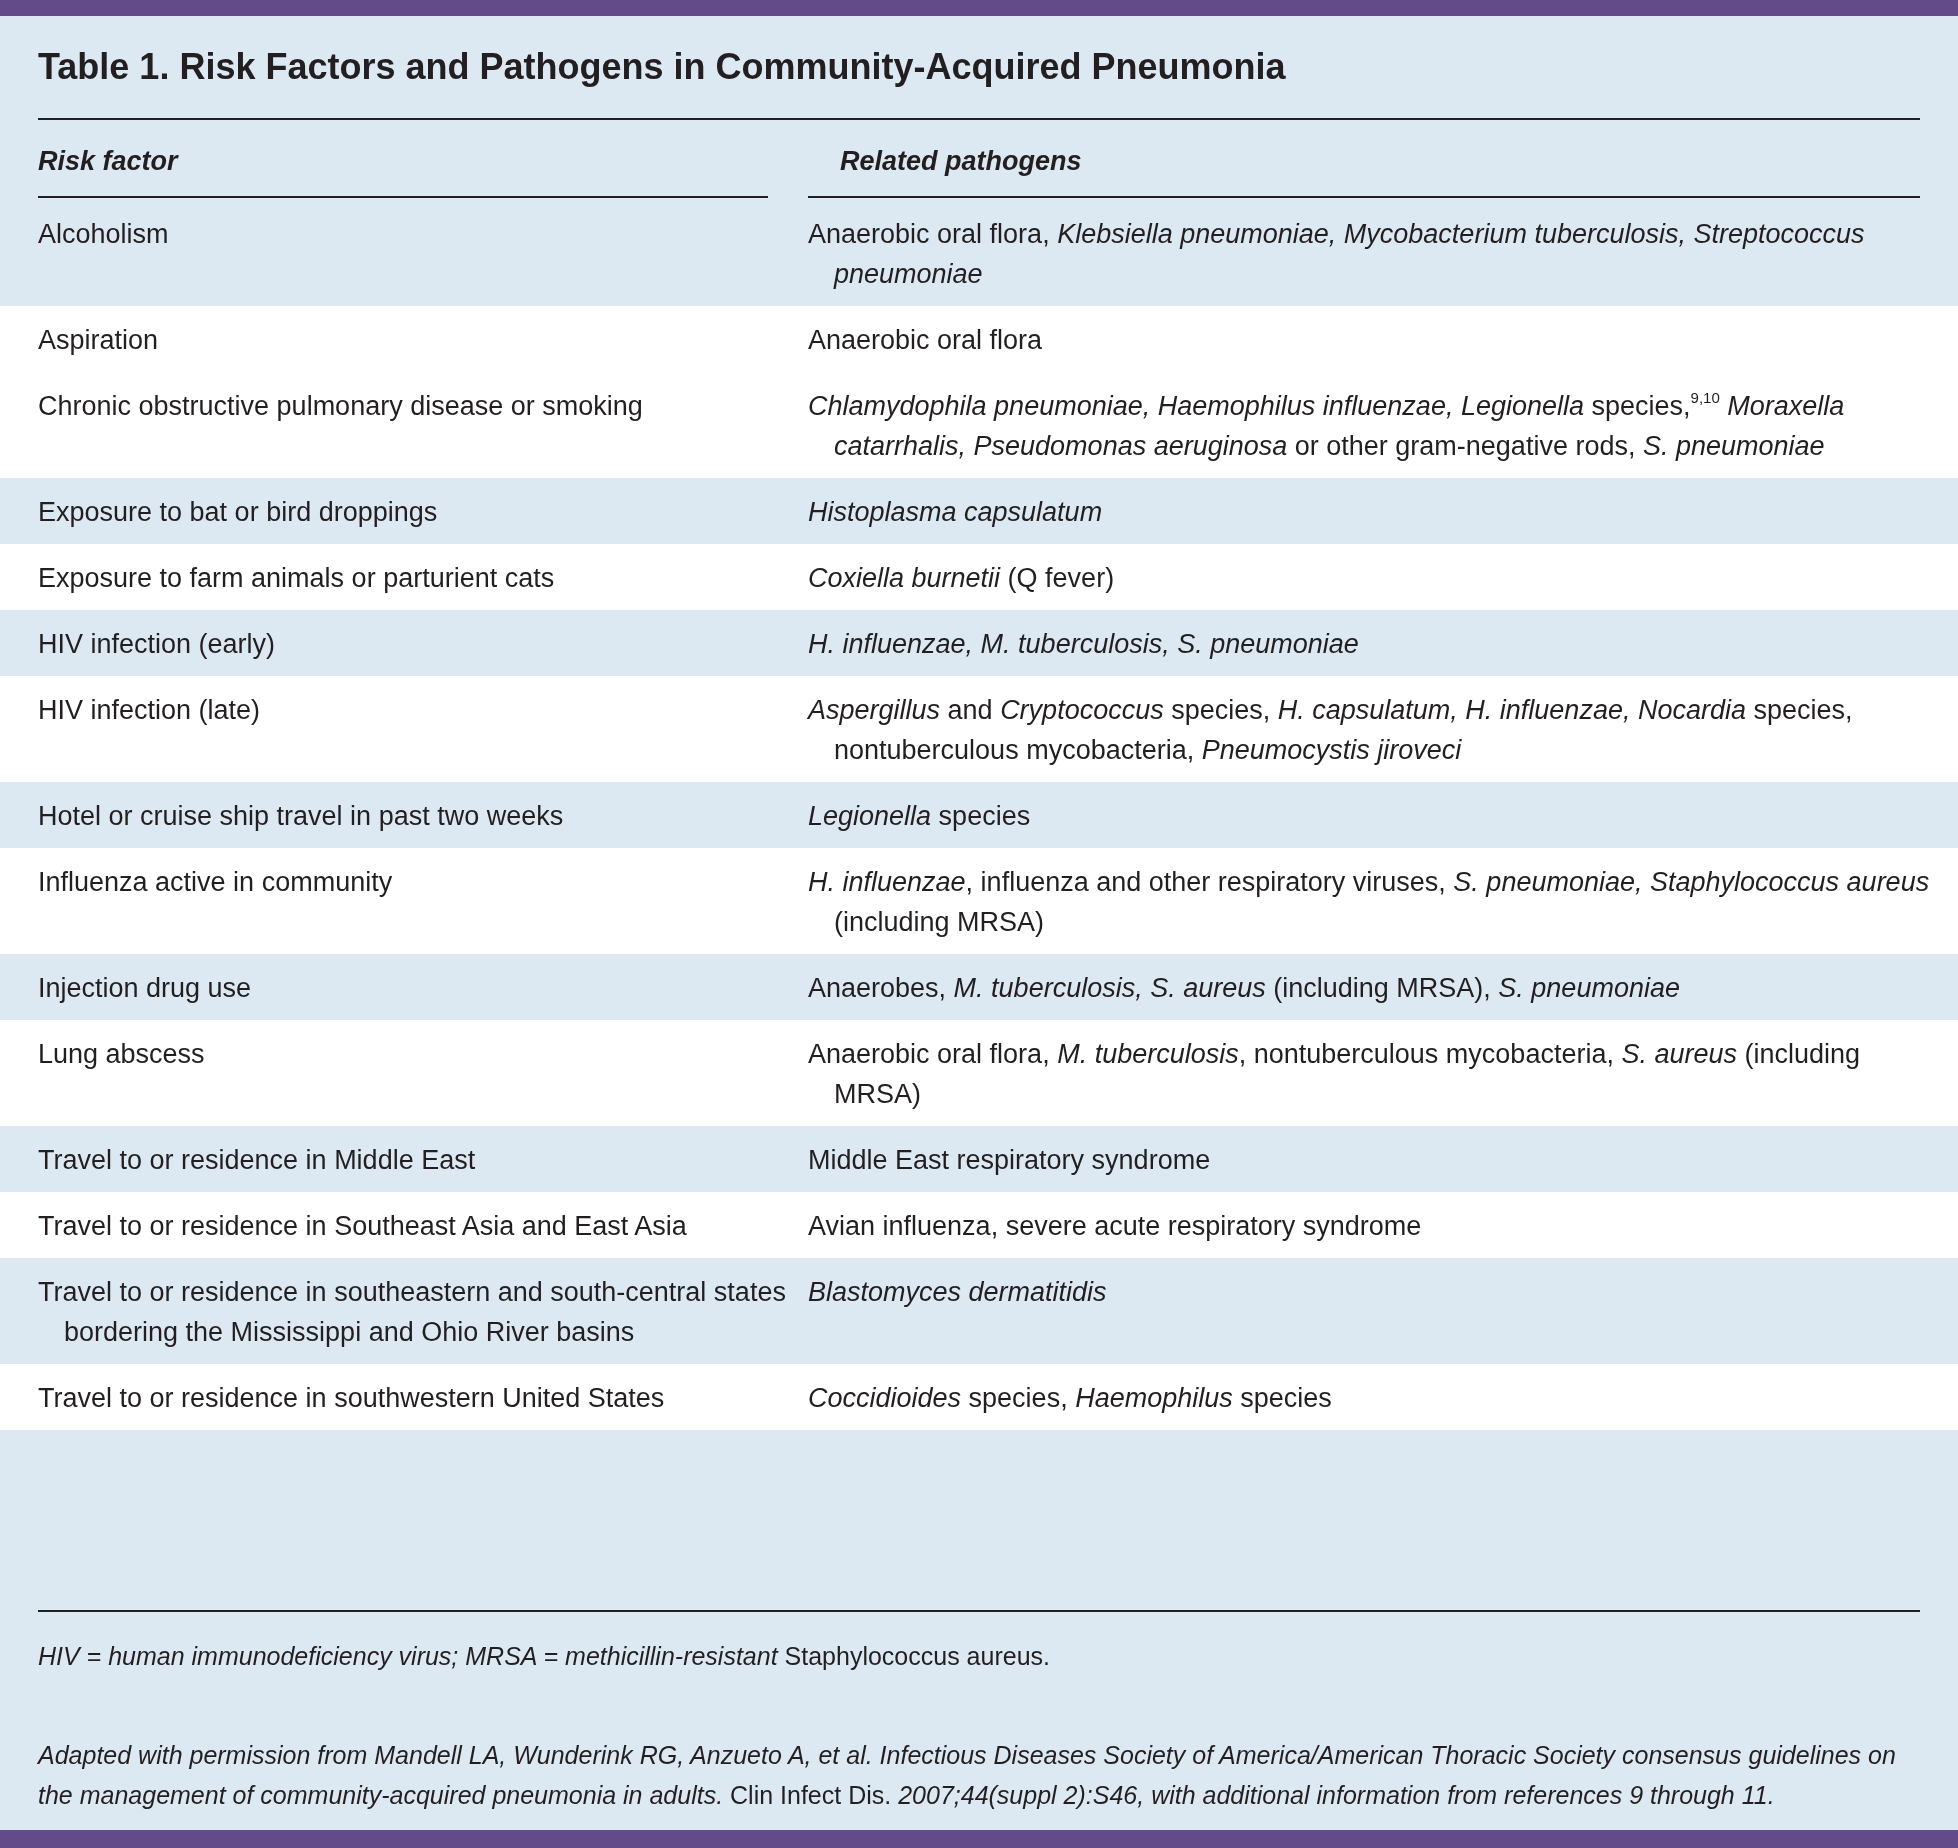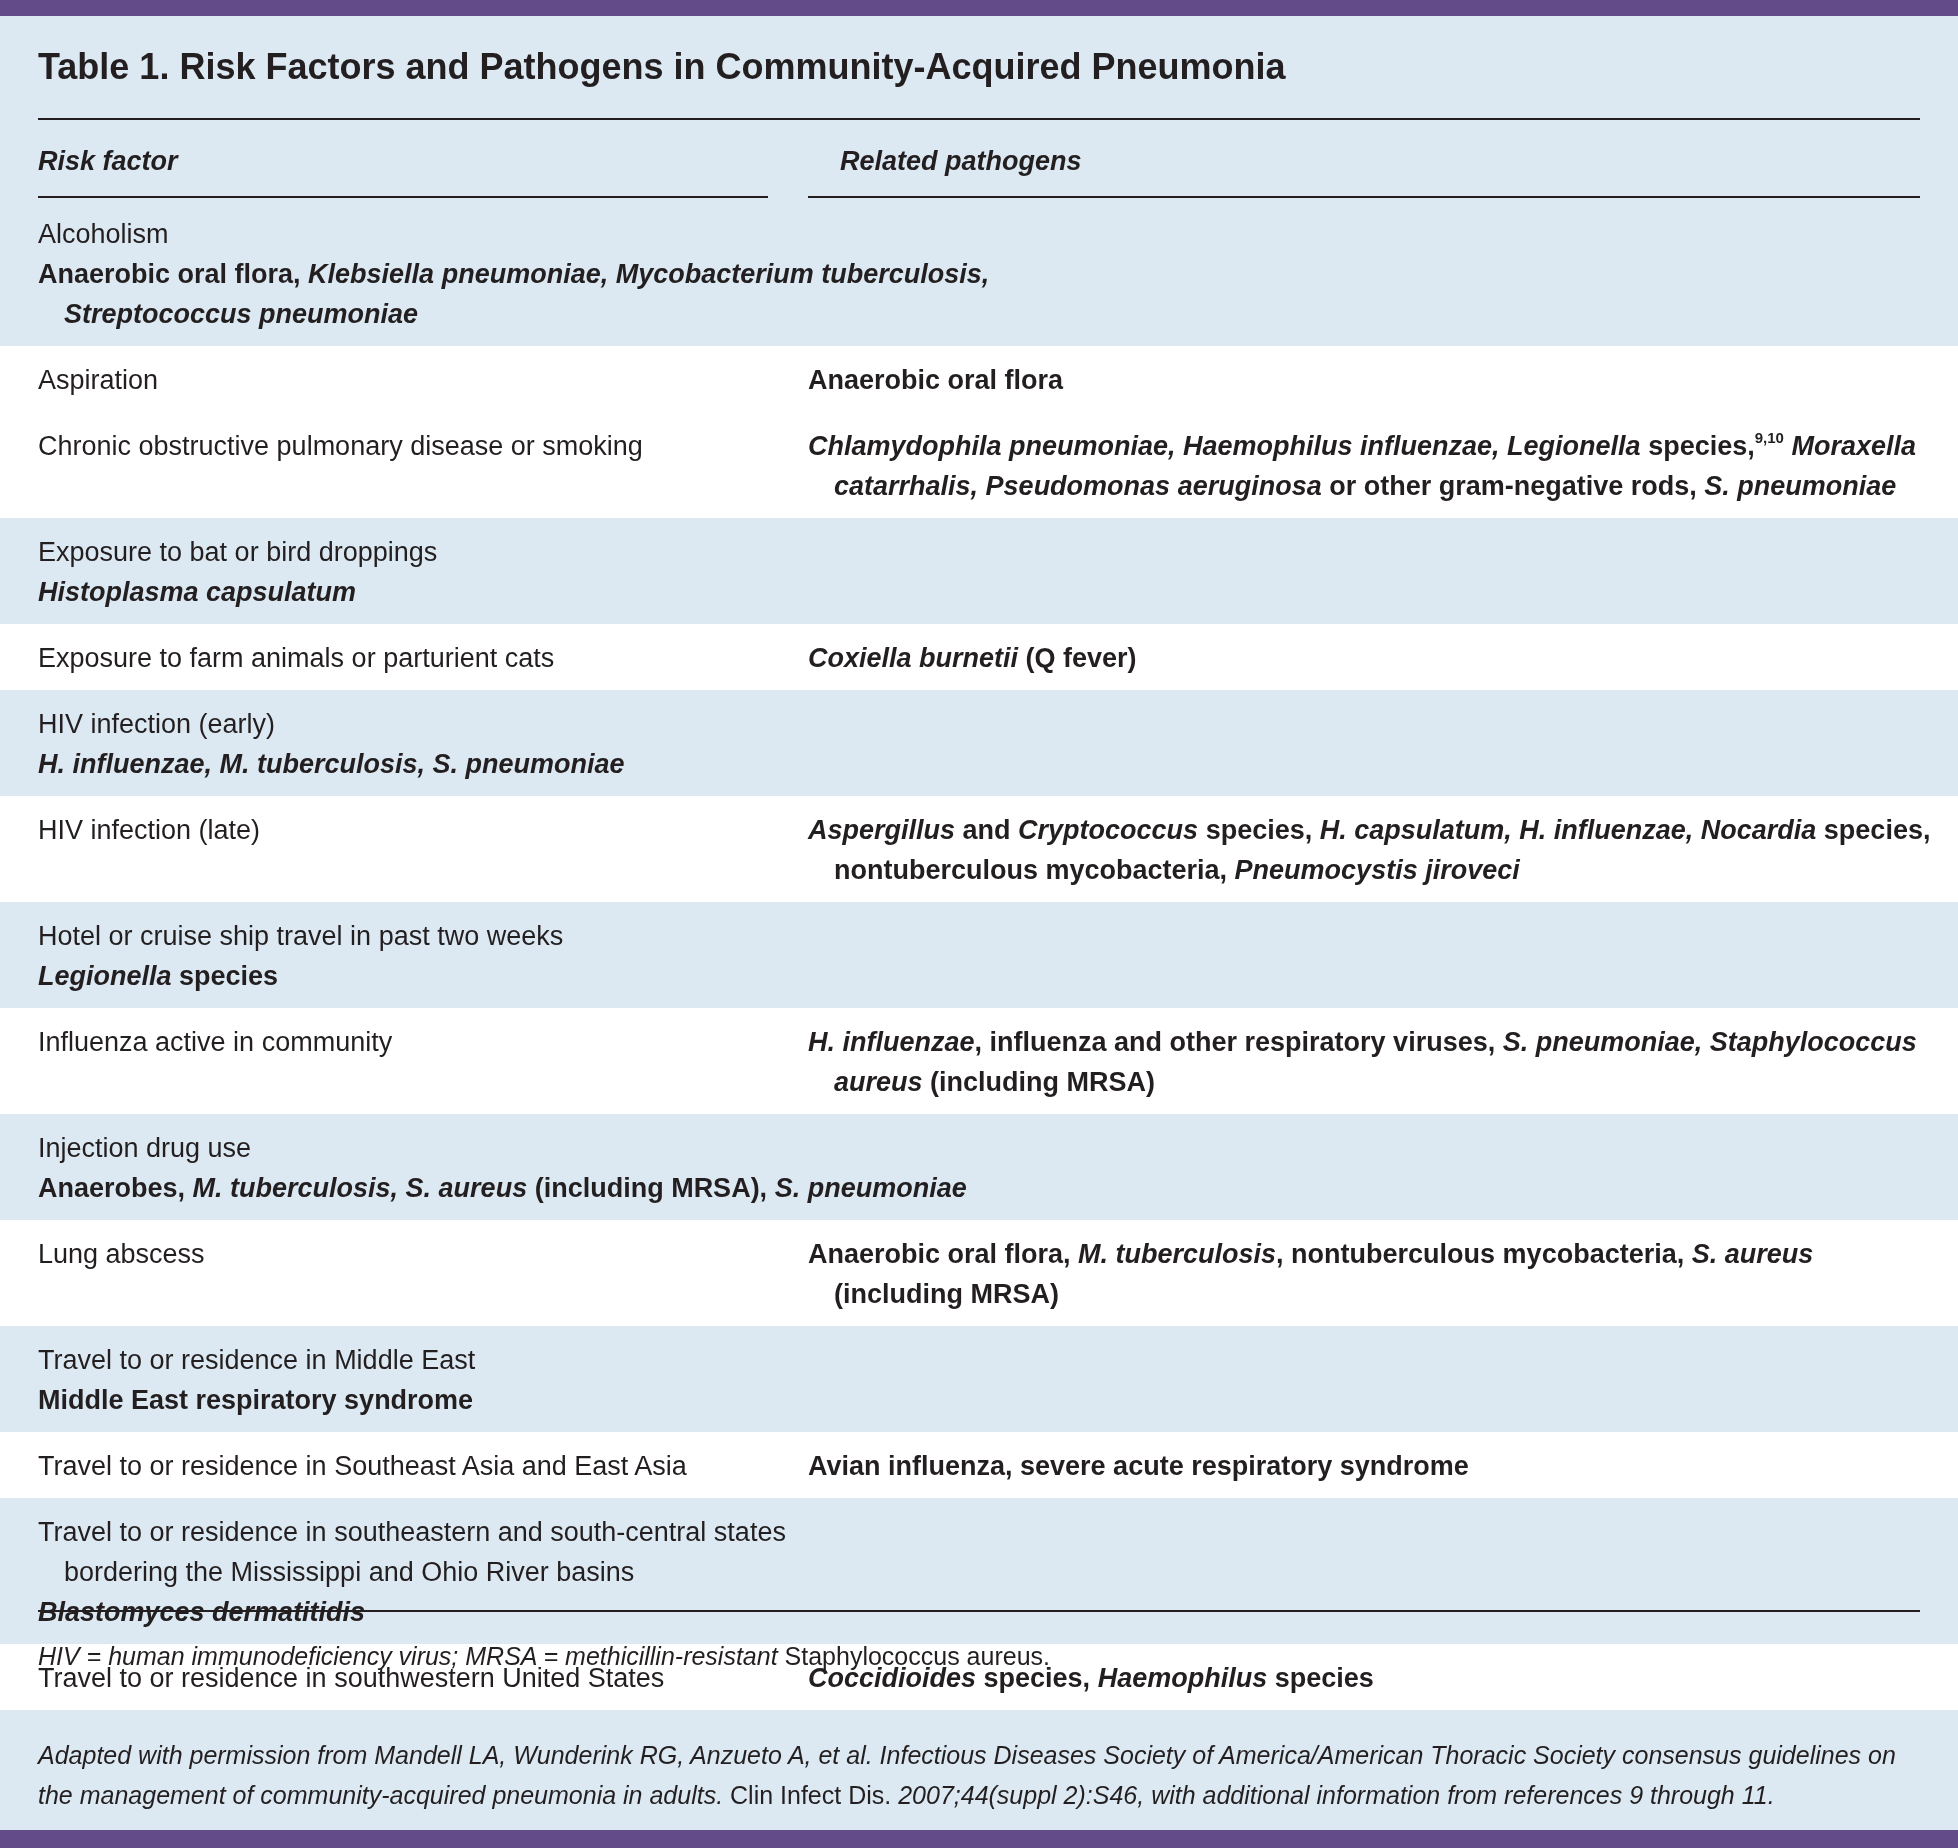--- a/index.html
+++ b/index.html
@@ -18,24 +18,24 @@
     color: #231f20; white-space: nowrap;
   }
   .rule { position: absolute; height: 2px; background: #231f20; }
   .hdr { position: absolute; top: 146px; font-size: 27px; font-style: italic; font-weight: bold; }
   .rows { position: absolute; left: 0; top: 200px; width: 1958px; }
   .row {
     position: relative; width: 1958px; box-sizing: border-box;
     display: flex; padding: 14px 0 12px 0;
     font-size: 27px; line-height: 40px;
   }
-  .row.shaded { background: #dde9f2; flex-direction: column; }
+  .row.shaded { background: #dde9f2; }
   .row.plain { background: #ffffff; }
   .c1 { position: relative; left: 38px; width: 770px; box-sizing: border-box; padding-left: 26px; text-indent: -26px; }
-  .c2 { position: relative; left: 38px; width: 1140px; box-sizing: border-box; padding-left: 26px; text-indent: -26px; font-weight: bold; }
+  .c2 { position: relative; left: 38px; width: 1140px; box-sizing: border-box; padding-left: 26px; text-indent: -26px; }
   .c2 i, .c1 i { font-style: italic; }
   sup { font-size: 15px; vertical-align: 12px; line-height: 0; }
   .foot {
     position: absolute; left: 38px; width: 1880px;
     font-size: 25px; line-height: 40px; font-style: italic; color: #231f20;
   }
   .foot .up { font-style: normal; }
 </style>
 </head>
 <body>

